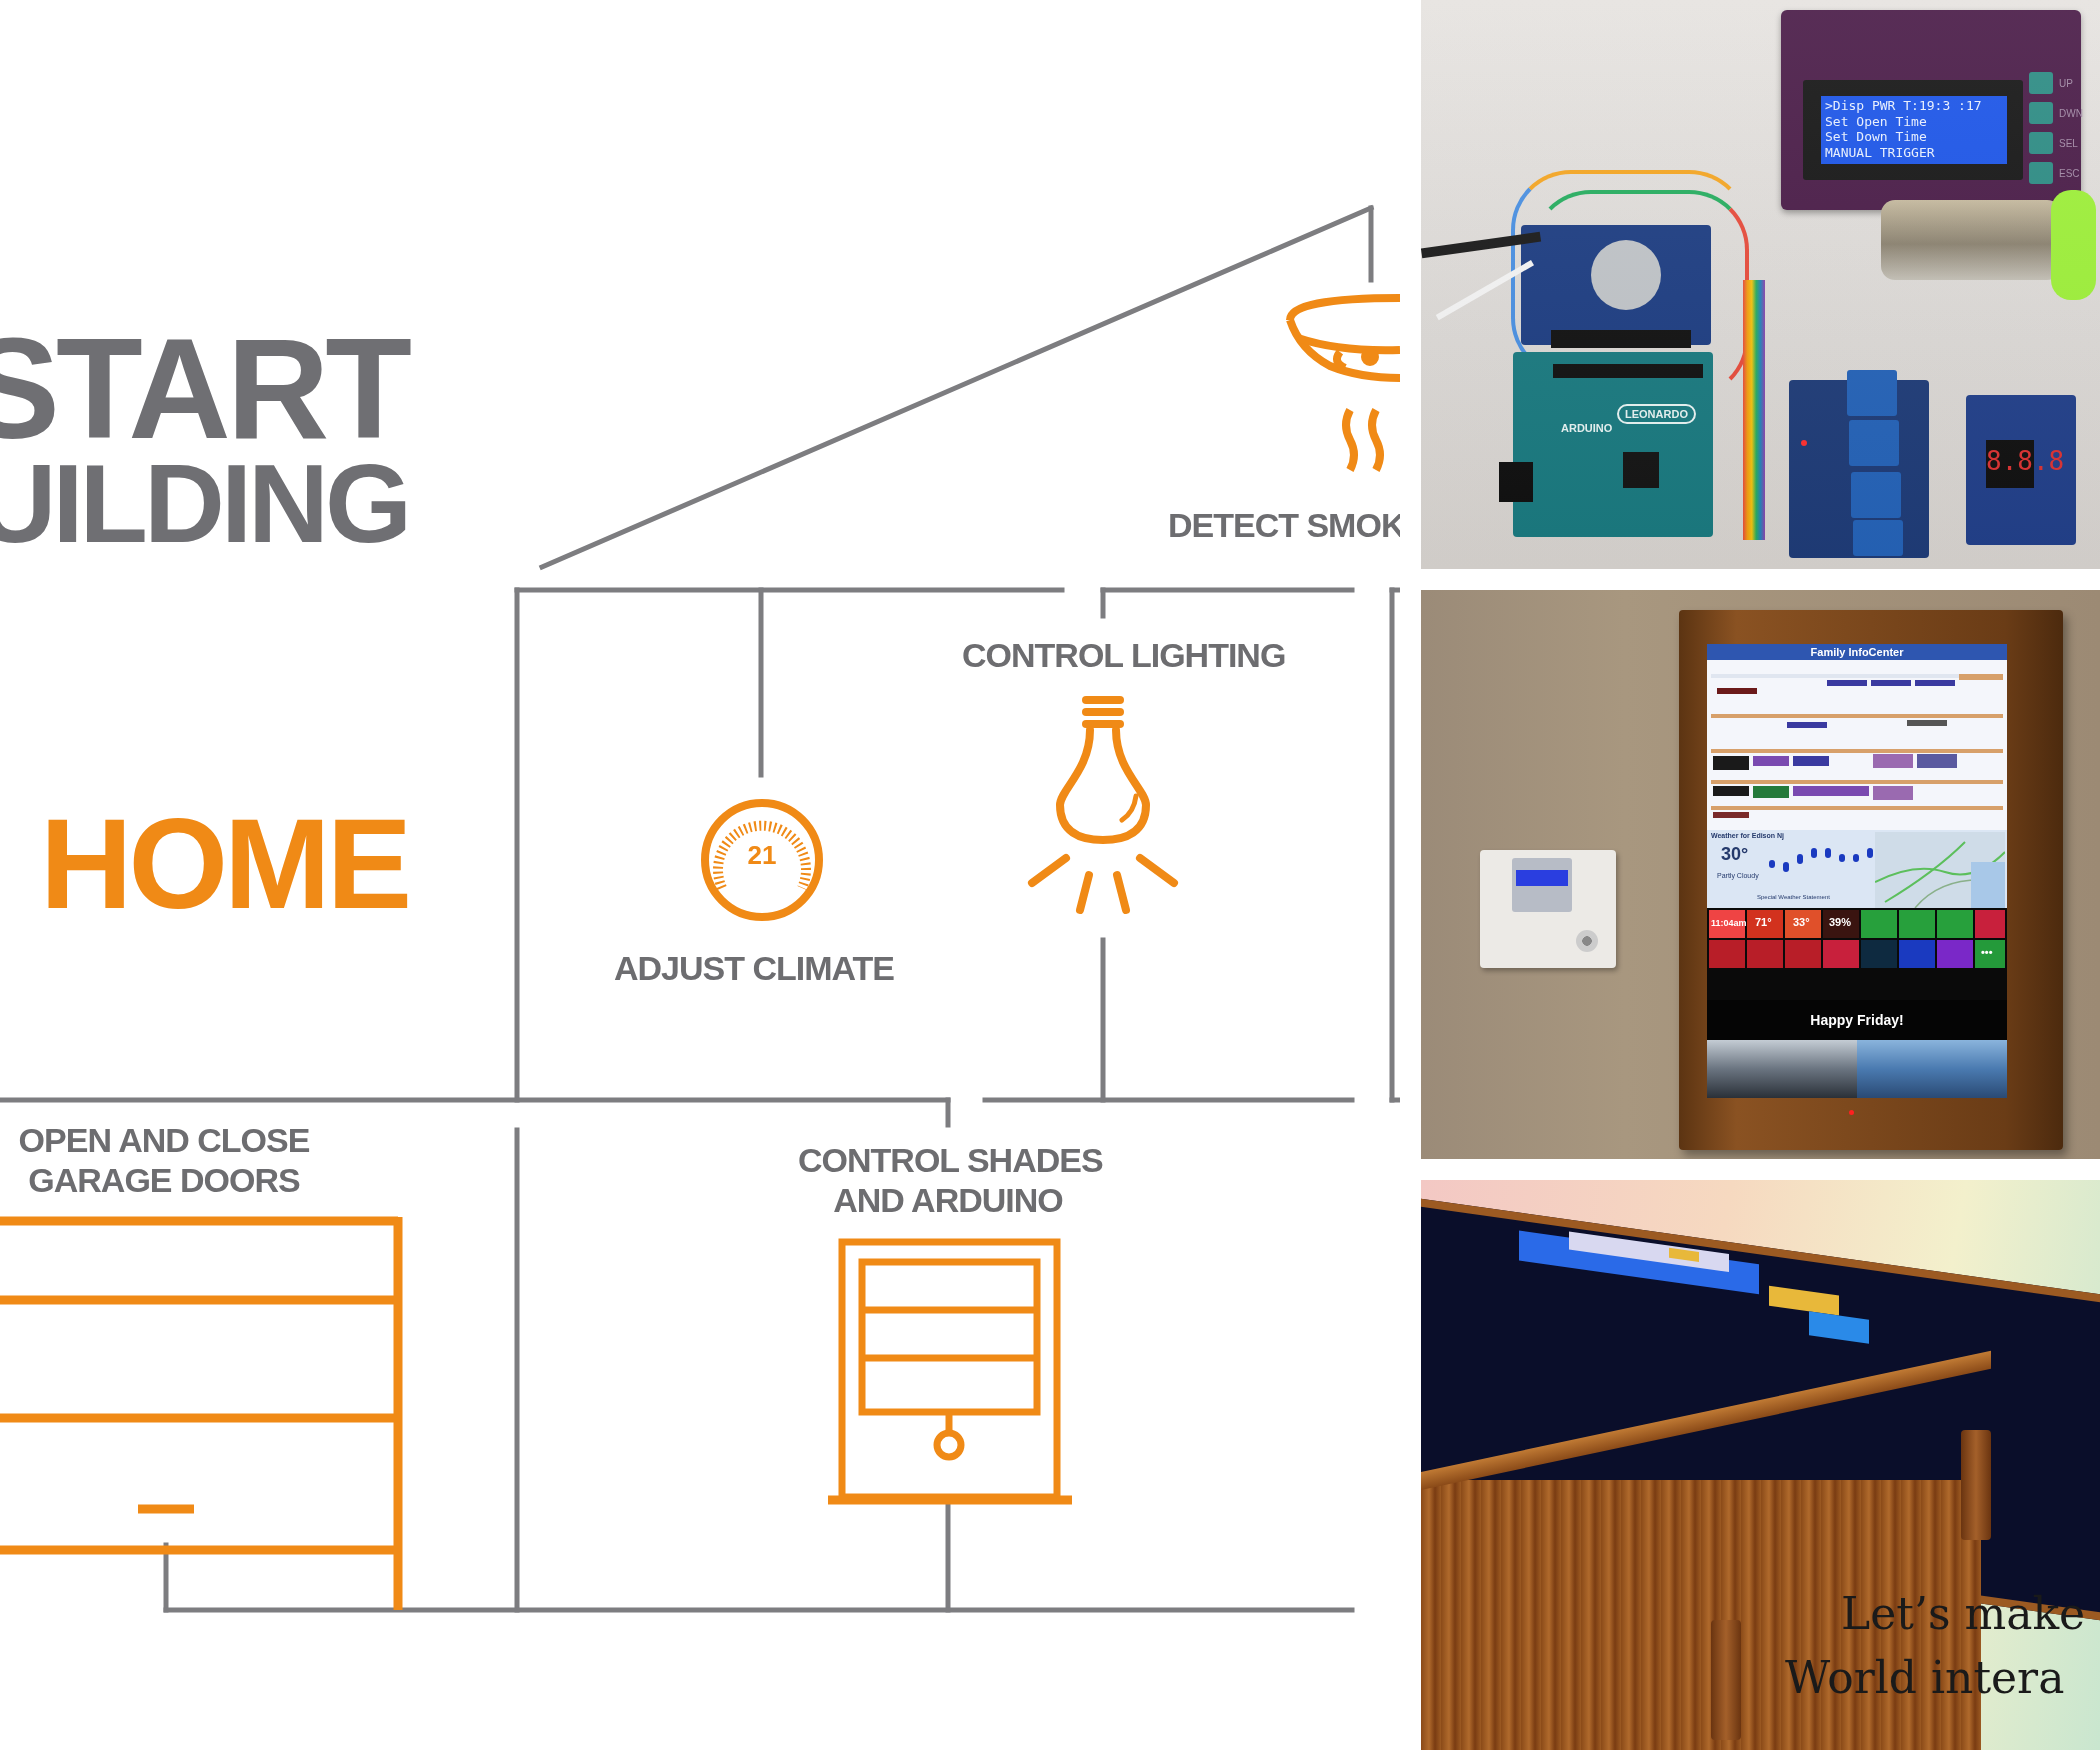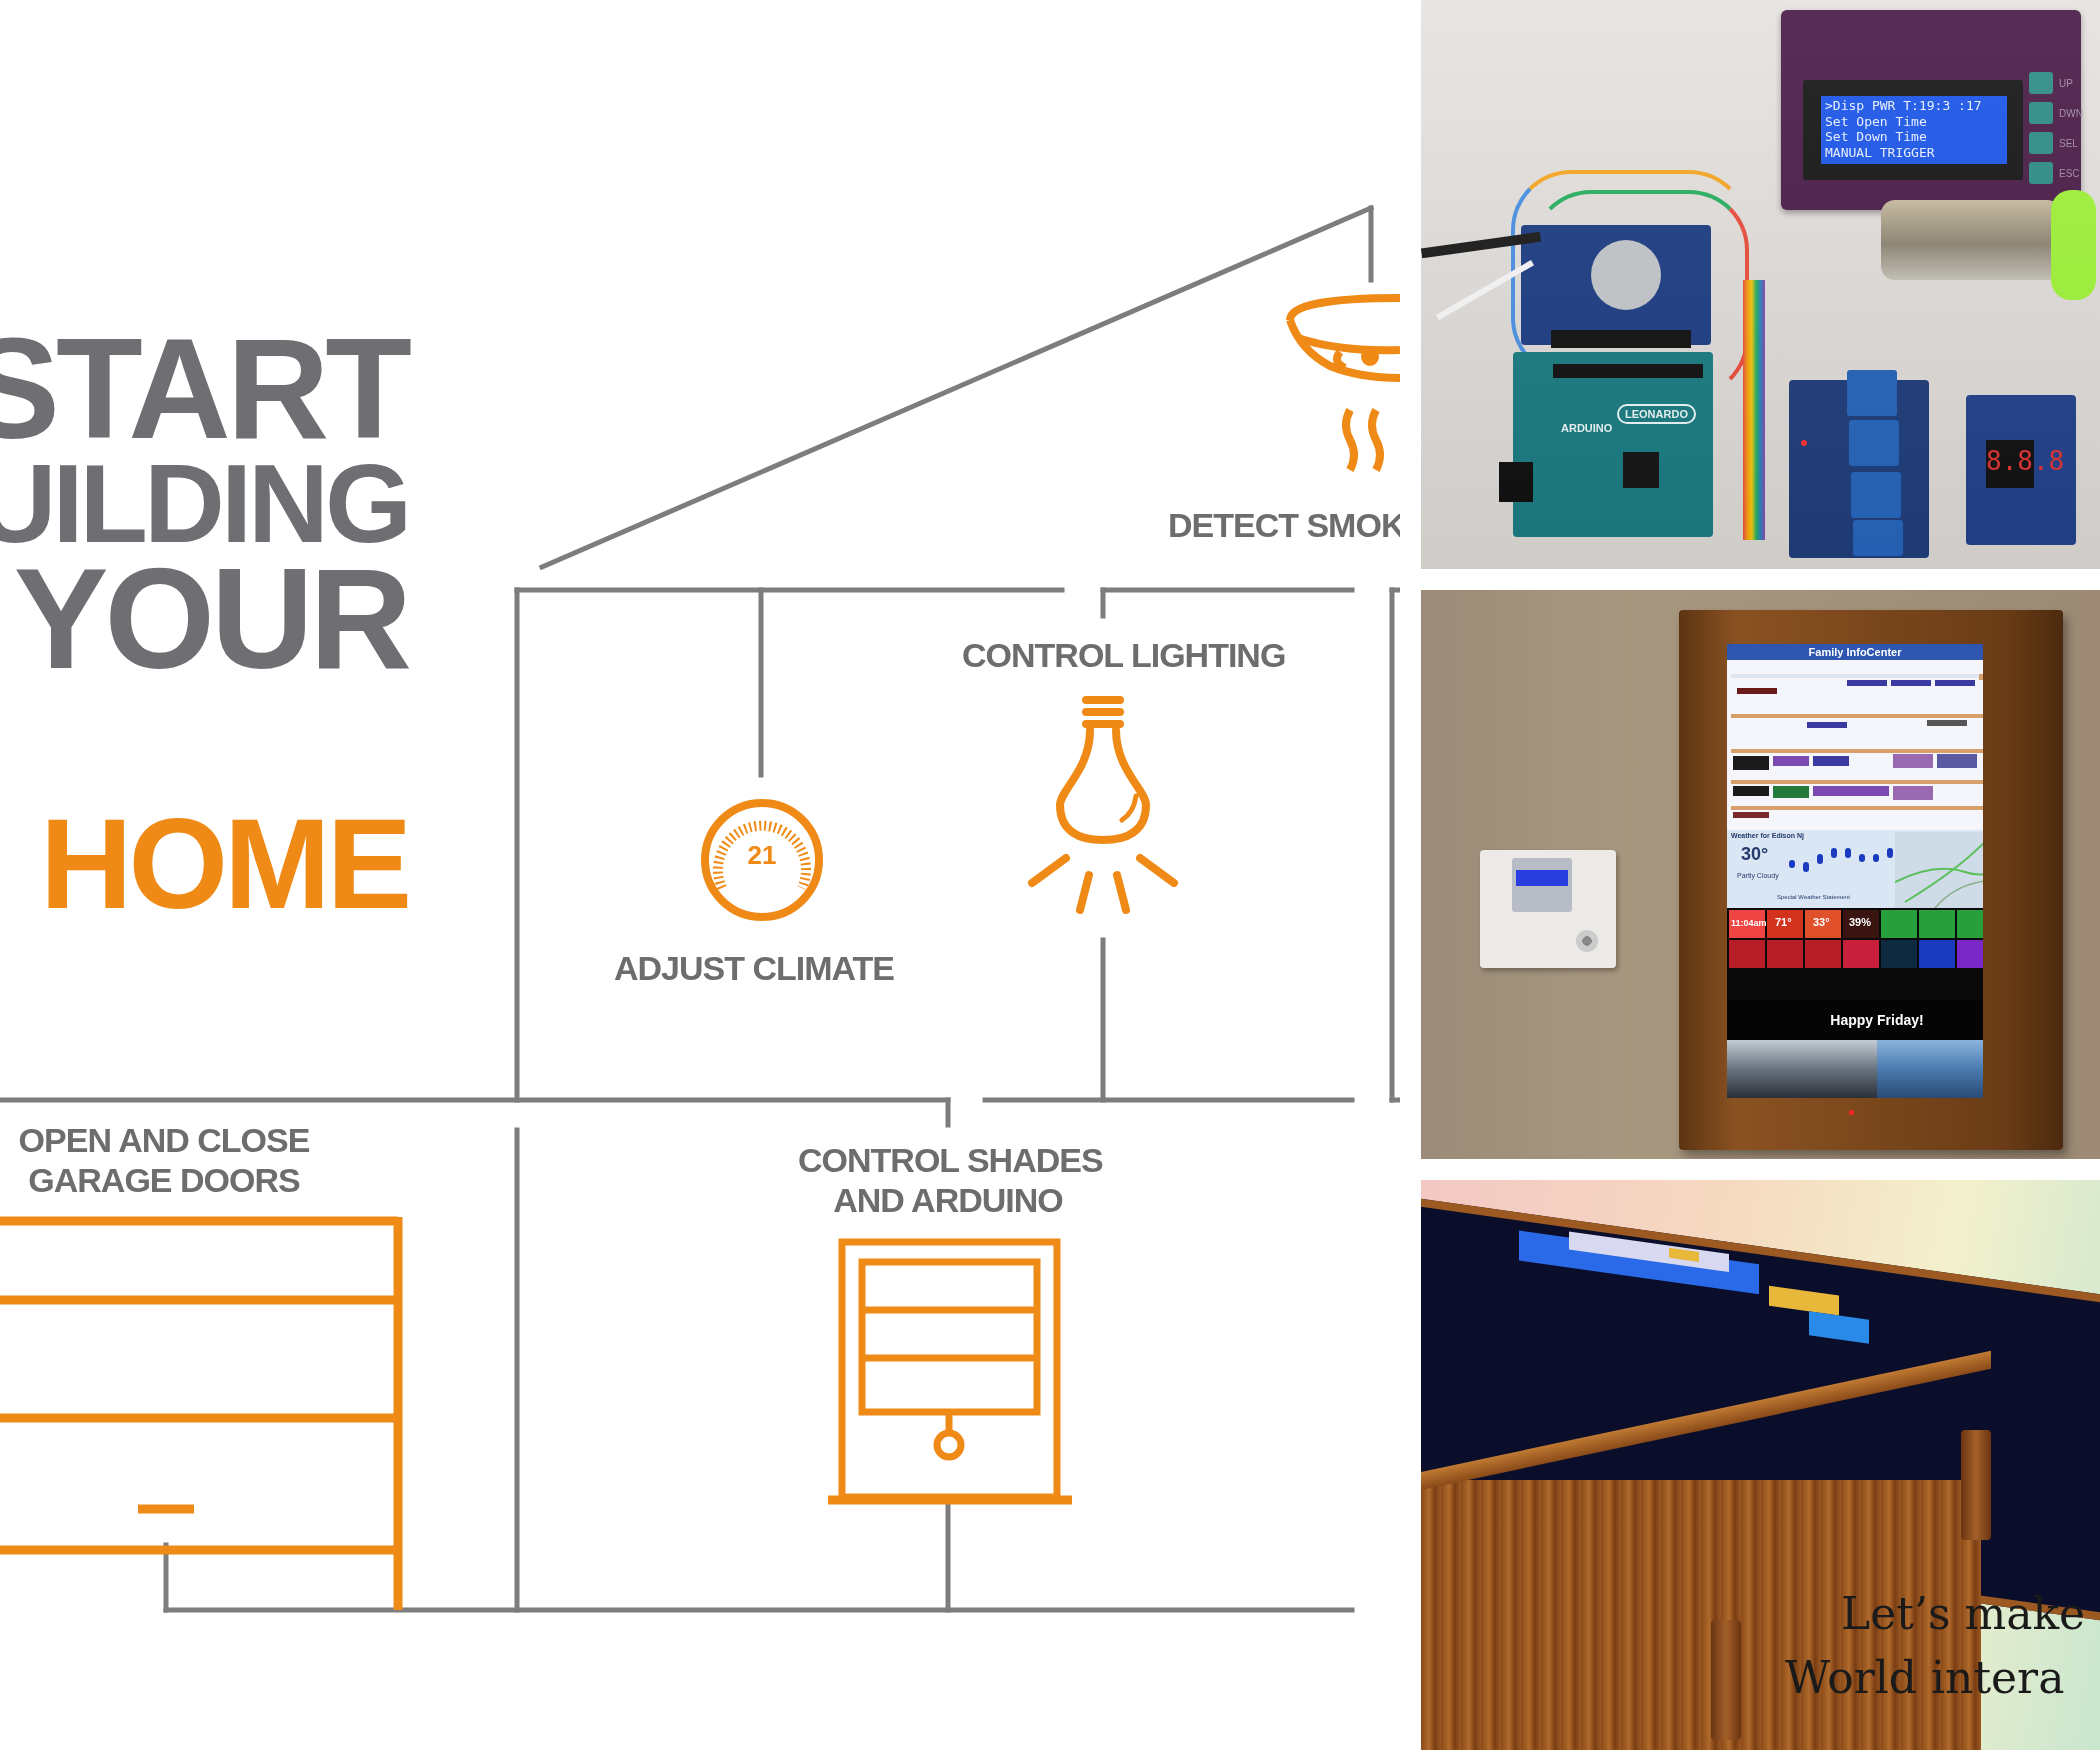--- a/index.html
+++ b/index.html
@@ -44,21 +44,21 @@
   .motor { position: absolute; left: 460px; top: 200px; width: 180px; height: 80px; border-radius: 14px; background: linear-gradient(180deg, #c7bba0 0%, #8b8270 55%, #c4c0b6 100%); }
   .motor-cap { position: absolute; left: 630px; top: 190px; width: 45px; height: 110px; border-radius: 20px; background: #9ef03a; }
   .wire { position: absolute; border-radius: 60px; border-style: solid; border-color: transparent; }
   .arduino-label { position: absolute; font-size: 11px; color: #e8f4f3; font-weight: 700; }
   .seg-display { position: absolute; background: #111; color: #d33; font-family: "DejaVu Sans Mono", monospace; font-size: 26px; line-height: 42px; text-align: center; }
 
   
   .alarm-panel { position: absolute; left: 59px; top: 260px; width: 136px; height: 118px; background: #eceae6; border-radius: 4px; box-shadow: 2px 3px 5px rgba(0,0,0,0.3); }
   .alarm-screen { position: absolute; left: 36px; top: 20px; width: 52px; height: 16px; background: #2a3ee0; }
   .frame { position: absolute; left: 258px; top: 20px; width: 384px; height: 540px; background: linear-gradient(90deg, #5c3412 0%, #8a5222 15%, #6a3c16 85%, #4c2a0e 100%); border-radius: 4px; box-shadow: 4px 6px 10px rgba(0,0,0,0.35); }
-  .screen { position: absolute; left: 48px; top: 34px; width: 256px; height: 454px; background: #f4f6fb; overflow: hidden; }
+  .screen { position: absolute; left: 28px; top: 34px; width: 300px; height: 454px; background: #f4f6fb; overflow: hidden; }
   .screen-title { position: absolute; left: 0; top: 0; width: 100%; height: 16px; background: #2e56b0; color: #fff; font-size: 11px; font-weight: 700; text-align: center; line-height: 16px; }
   .cal-row { position: absolute; left: 4px; width: 292px; height: 4px; background: #d7a06a; }
   .cal-cell { position: absolute; height: 6px; }
   .weather { position: absolute; left: 0; top: 186px; width: 300px; height: 78px; background: #dbe6f4; }
   .weather-temp { position: absolute; left: 14px; top: 14px; font-size: 18px; font-weight: 700; color: #253a6c; }
   .weather-cond { position: absolute; left: 10px; top: 42px; font-size: 7px; color: #253a6c; }
   .map { position: absolute; left: 168px; top: 2px; width: 130px; height: 76px; background: #cfdce8; }
   .tiles { position: absolute; left: 0; top: 264px; width: 300px; height: 92px; background: #0a0a0a; }
   .tile { position: absolute; width: 36px; height: 28px; }
   .tile-text { position: absolute; font-size: 11px; color: #fff; font-weight: 700; }
@@ -74,21 +74,20 @@
   .table-leg { position: absolute; width: 30px; background: linear-gradient(90deg,#6a3410,#a4602a,#6a3410); border-radius: 4px; }
   .table-caption { position: absolute; font-family: "DejaVu Serif", serif; color: #1a1a1a; font-size: 44px; white-space: nowrap; line-height: 1; }
 </style>
 </head>
 <body>
 
 <div id="infographic" class="abs">
 
   <div class="title-line title-gray" style="top:318px; font-size:142px; right:992px;">START</div>
   <div class="title-line title-gray" style="top:448px; font-size:112px; right:992px;">BUILDING</div>
-  <div class="title-line title-gray" style="top:548px; font-size:142px; right:992px;">YOUR</div>
   <div class="title-line title-orange" style="top:800px; font-size:128px; right:992px;">HOME</div>
 
   <svg class="lines" width="1400" height="1750" viewBox="0 0 1400 1750">
     <g stroke="#7d7d80" stroke-width="5" fill="none" stroke-linecap="square">
 
       <line x1="542" y1="567" x2="1371" y2="208"></line>
       <line x1="1371" y1="208" x2="1371" y2="280"></line>
 
       <line x1="517" y1="590" x2="1062" y2="590"></line>
       <line x1="1103" y1="590" x2="1352" y2="590"></line>

